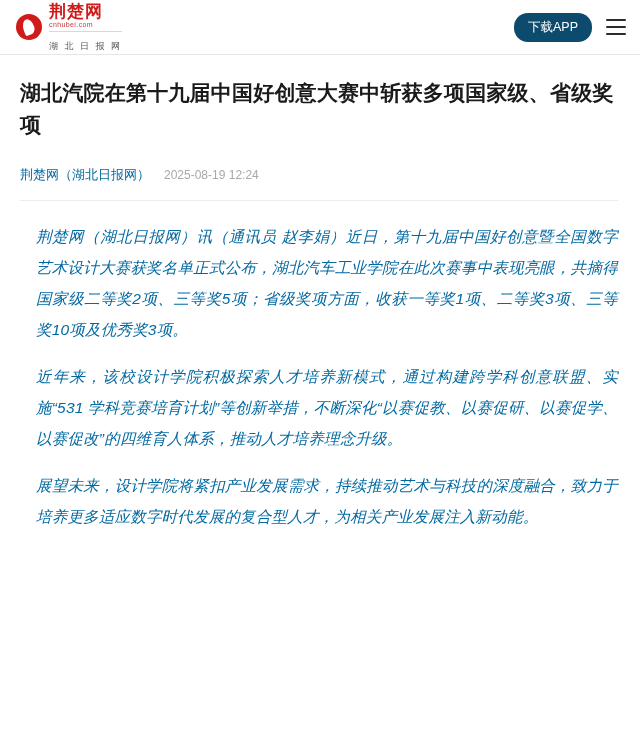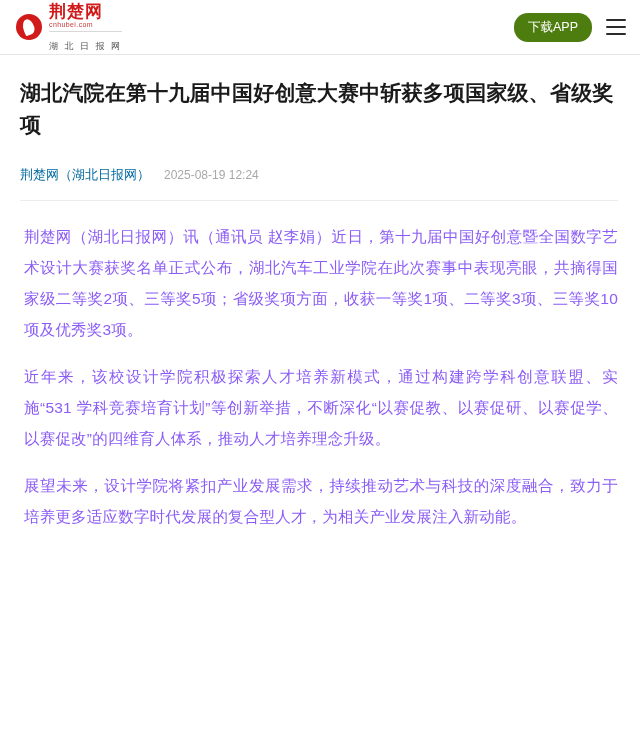--- a/index.html
+++ b/index.html
@@ -79,21 +79,21 @@
     margin-top: 3px;
     border-top: 1px solid #d8d8d8;
     padding-top: 10px;
   }
   .header-right {
     display: flex;
     align-items: center;
     gap: 14px;
   }
   .download-btn {
-    background: #4d7c0f;
+    background: #0c4a6e;
     color: #ffffff;
     font-size: 12.5px;
     border: none;
     border-radius: 14px;
     padding: 6px 14px;
     cursor: pointer;
     font-family: "Liberation Sans", sans-serif;
     white-space: nowrap;
   }
   .menu-icon {
@@ -145,24 +145,25 @@
     color: #a8a8a8;
   }
   .meta-divider {
     height: 1px;
     background: #ececec;
     margin: 16px 0 20px 0;
   }
   .body p {
     font-size: 15.5px;
     line-height: 2.0;
-    color: #8b5cf6;
-    margin: 0 0 16px 4px;
+    color: #0369a1;
+    margin: 0 0 16px 16px;
     text-align: justify;
     letter-spacing: 0.2px;
+    font-style: italic;
   }
 </style>
 </head>
 <body>
 
 <div class="page">
 
   <div class="header">
     <div class="brand">
       <div class="brand-mark"></div>

